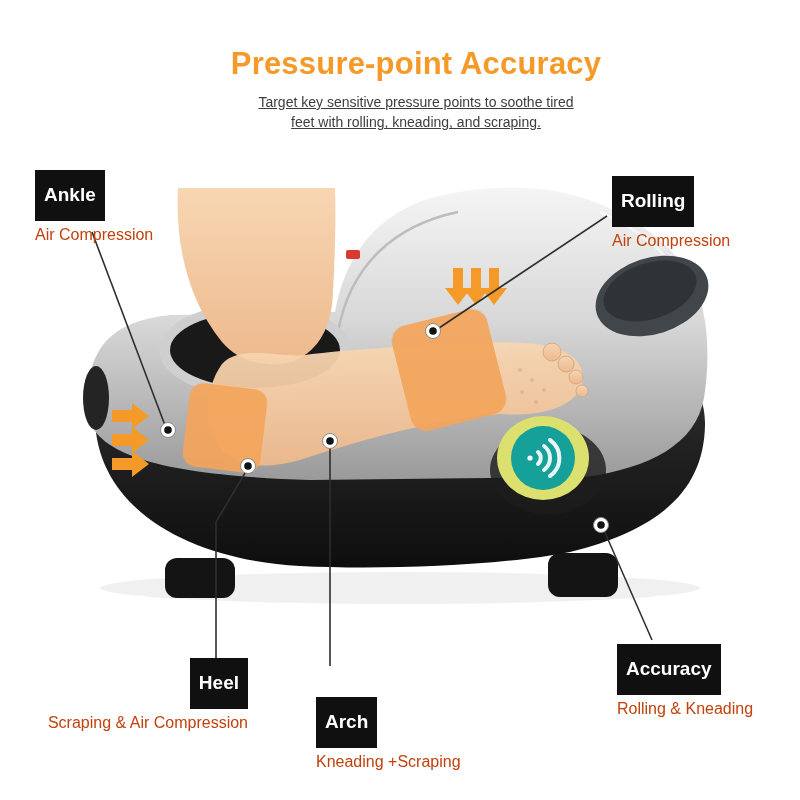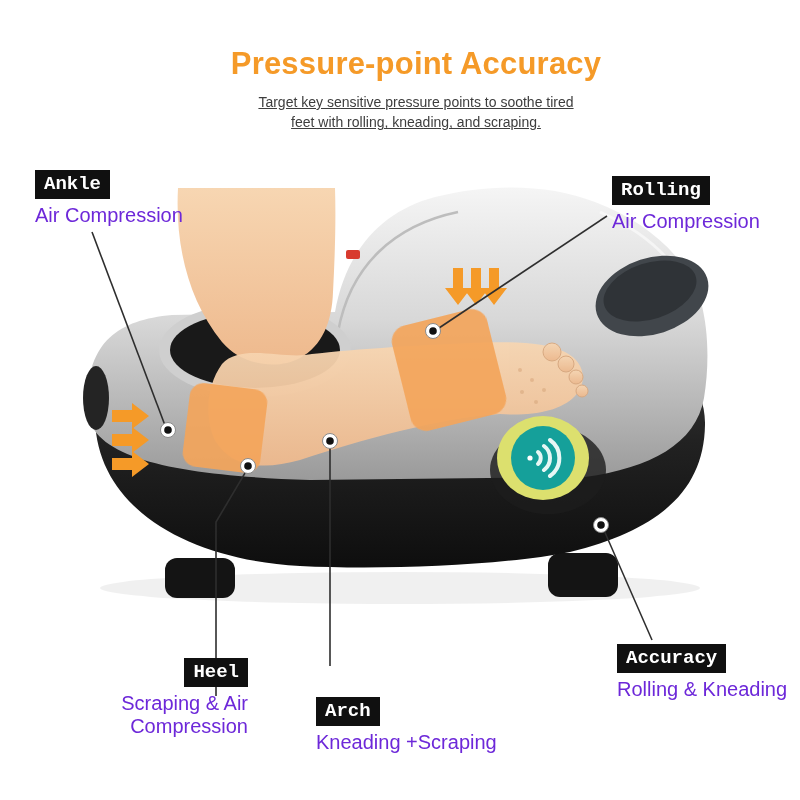--- a/index.html
+++ b/index.html
@@ -7,23 +7,23 @@
     position:relative;width:800px;height:800px;background:#ffffff;
     overflow:hidden;font-family:"Liberation Sans",sans-serif;
   }
   .stage svg{position:absolute;left:0;top:0;}
   .header{position:absolute;left:16px;top:22px;width:100%;text-align:center;z-index:3;margin-top:24px;}
   .title{margin:0;font-size:31px;font-weight:bold;color:#f59a28;letter-spacing:.2px;}
   .sub{margin:10px 0 0 0;font-size:14px;line-height:1.45;color:#3d3d3d;text-decoration:underline;}
   .callout{position:absolute;z-index:4;}
   .badge{
     display:inline-block;background:#101010;color:#ffffff;
-    font-weight:bold;font-size:19px;line-height:1.2;padding:3px 9px;font-family:Liberation Mono, monospace;
+    font-weight:bold;font-size:19px;line-height:1.2;padding:14px 9px;
   }
-  .desc{margin-top:5px;font-size:20px;color:#6d28d9;}
+  .desc{margin-top:5px;font-size:16px;color:#c2410c;}
   .co-ankle{left:35px;top:170px;text-align:left;}
   .co-instep{left:612px;top:176px;text-align:left;}
   .co-heel{left:30px;top:658px;width:218px;text-align:right;}
   .co-arch{left:316px;top:697px;text-align:left;}
   .co-forefeet{left:617px;top:644px;text-align:left;}
 </style>
 </head>
 <body>
 
 <div class="stage">

